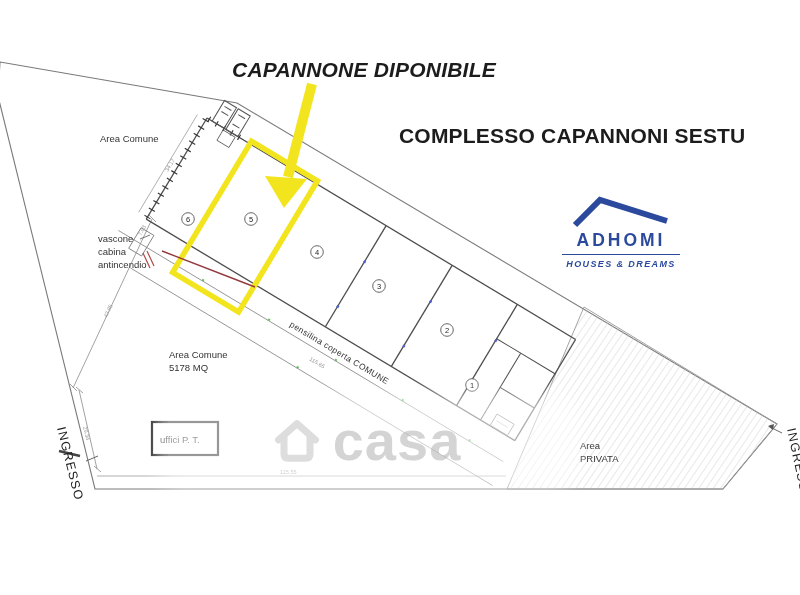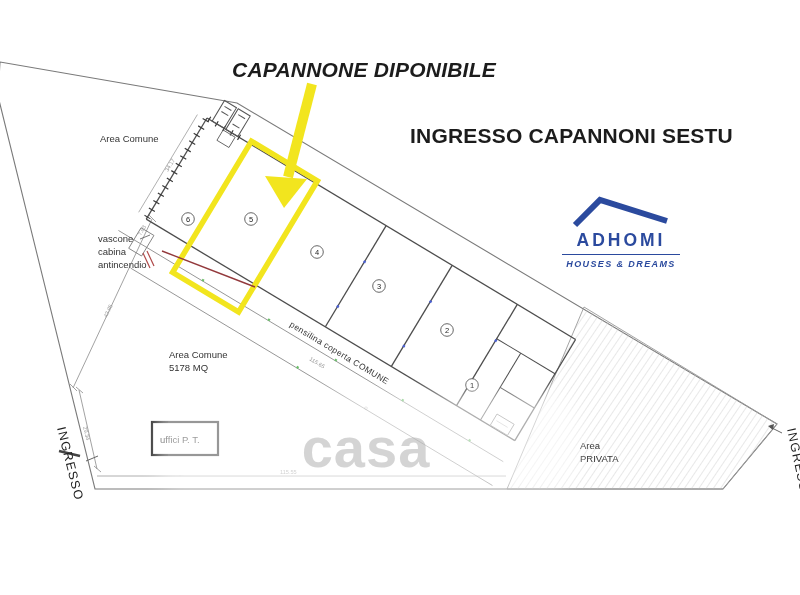--- a/index.html
+++ b/index.html
@@ -11,21 +11,21 @@
   .subtitle{position:absolute;left:399px;top:124px;width:345px;text-align:center;
          font-size:21px;font-weight:bold;color:#1c1c1c;letter-spacing:.2px;white-space:nowrap;}
   .logo{position:absolute;left:560px;top:193px;width:122px;text-align:center;color:#2b4a9e;}
   .logo .roof{display:block;margin:0 auto;}
   .logo-name{font-size:17.5px;font-weight:bold;letter-spacing:3px;margin-top:1px;}
   .logo-divider{border:none;border-top:1.6px solid #2b4a9e;margin:3px 2px 4px 2px;}
   .logo-tagline{font-size:9px;font-weight:bold;letter-spacing:1.4px;white-space:nowrap;font-style:italic;}
   .watermark{position:absolute;left:168px;top:406px;width:396px;height:70px;
          background:rgba(255,255,255,.55);border-radius:16px;
          box-shadow:0 0 18px 14px rgba(255,255,255,.55);
-         display:flex;align-items:center;justify-content:center;gap:10px;flex-direction:column;}
+         display:flex;align-items:center;justify-content:center;gap:10px;}
   .watermark .wm-text{font-size:56px;font-weight:bold;color:#ababab;opacity:.5;
          letter-spacing:1px;line-height:1;}
   .watermark svg{opacity:.45;}
 </style>
 </head>
 <body>
 
 <div class="stage">
 
   <svg class="plan-svg" width="800" height="595" viewBox="0 0 800 595">
@@ -195,21 +195,21 @@
   </svg>
 
   <div class="watermark">
     <svg width="52" height="50" viewBox="0 0 48 46">
       <path d="M7,22 L24,7 L41,22 M12,18.5 V35 Q12,39 16,39 H32 Q36,39 36,35 V18.5" stroke="#b5b5b5" stroke-width="6.5" fill="none" stroke-linecap="round" stroke-linejoin="round"></path>
     </svg>
     <span class="wm-text">casa</span>
   </div>
 
   <div class="title">CAPANNONE DIPONIBILE</div>
-  <div class="subtitle">INGRESSO CAPANNONI SESTU</div>
+  <div class="subtitle">COMPLESSO CAPANNONI SESTU</div>
 
   <div class="logo">
     <svg class="roof" width="104" height="36" viewBox="0 0 104 36">
       <path d="M6,32 L31,7 L98,28" stroke="#2b4a9e" stroke-width="6" fill="none" stroke-linejoin="miter"></path>
     </svg>
     <div class="logo-name">ADHOMI</div>
     <hr class="logo-divider">
     <div class="logo-tagline">HOUSES &amp; DREAMS</div>
   </div>
 

